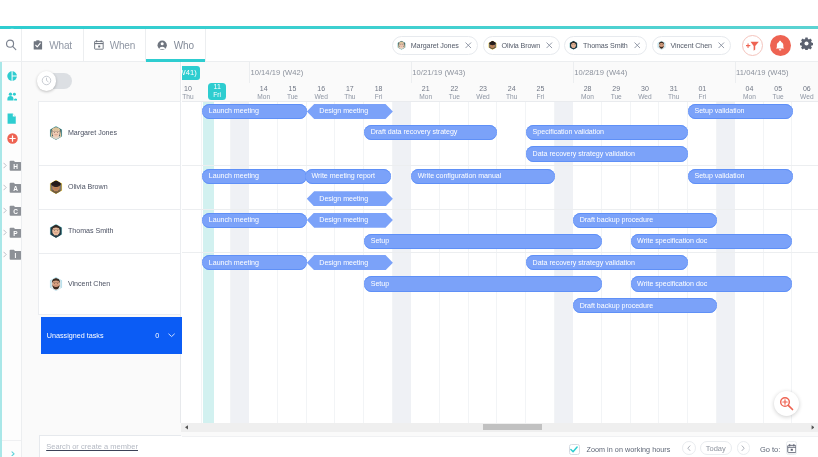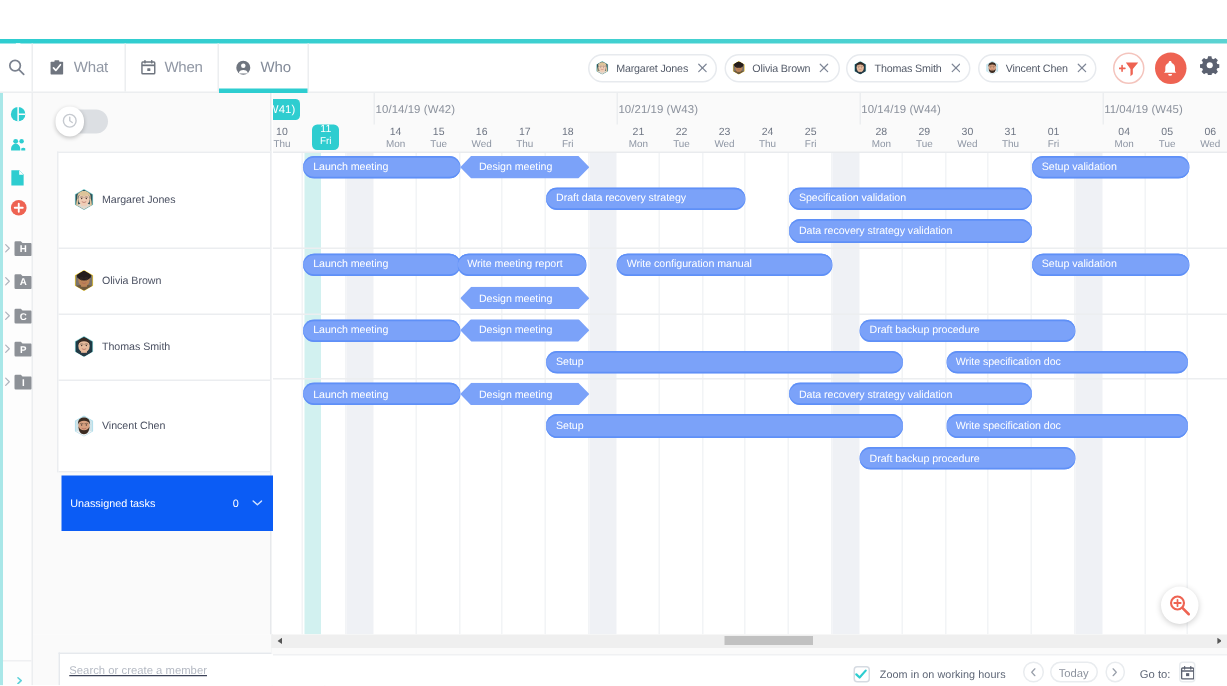--- a/index.html
+++ b/index.html
@@ -590,21 +590,21 @@
     <div class="wk" style="left:-8.4px;width:75.8px;overflow:hidden;justify-content:flex-end;border-left:none;left:-2px;width:20.3px">
       <span class="wk-lbl wk-cur">10/07/19 (W41)</span>
     </div>
     <div class="wk" style="left:67.4px;width:161.9px">
       <span class="wk-lbl">10/14/19 (W42)</span>
     </div>
     <div class="wk" style="left:229.3px;width:161.9px">
       <span class="wk-lbl">10/21/19 (W43)</span>
     </div>
     <div class="wk" style="left:391.2px;width:161.9px">
-      <span class="wk-lbl">10/14/19 (W44)</span>
+      <span class="wk-lbl">10/28/19 (W44)</span>
     </div>
     <div class="wk" style="left:553.1px;width:161.9px">
       <span class="wk-lbl">11/04/19 (W45)</span>
     </div>
     <div class="dcol" style="left:-8.4px;width:28.7px">
       <span class="dnum">10</span>
       <span class="ddow">Thu</span>
     </div>
     <div class="dcol dtoday" style="left:26.1px;width:18.2px;top:20.8px;height:17.2px">
       <span class="dnum">11</span>

